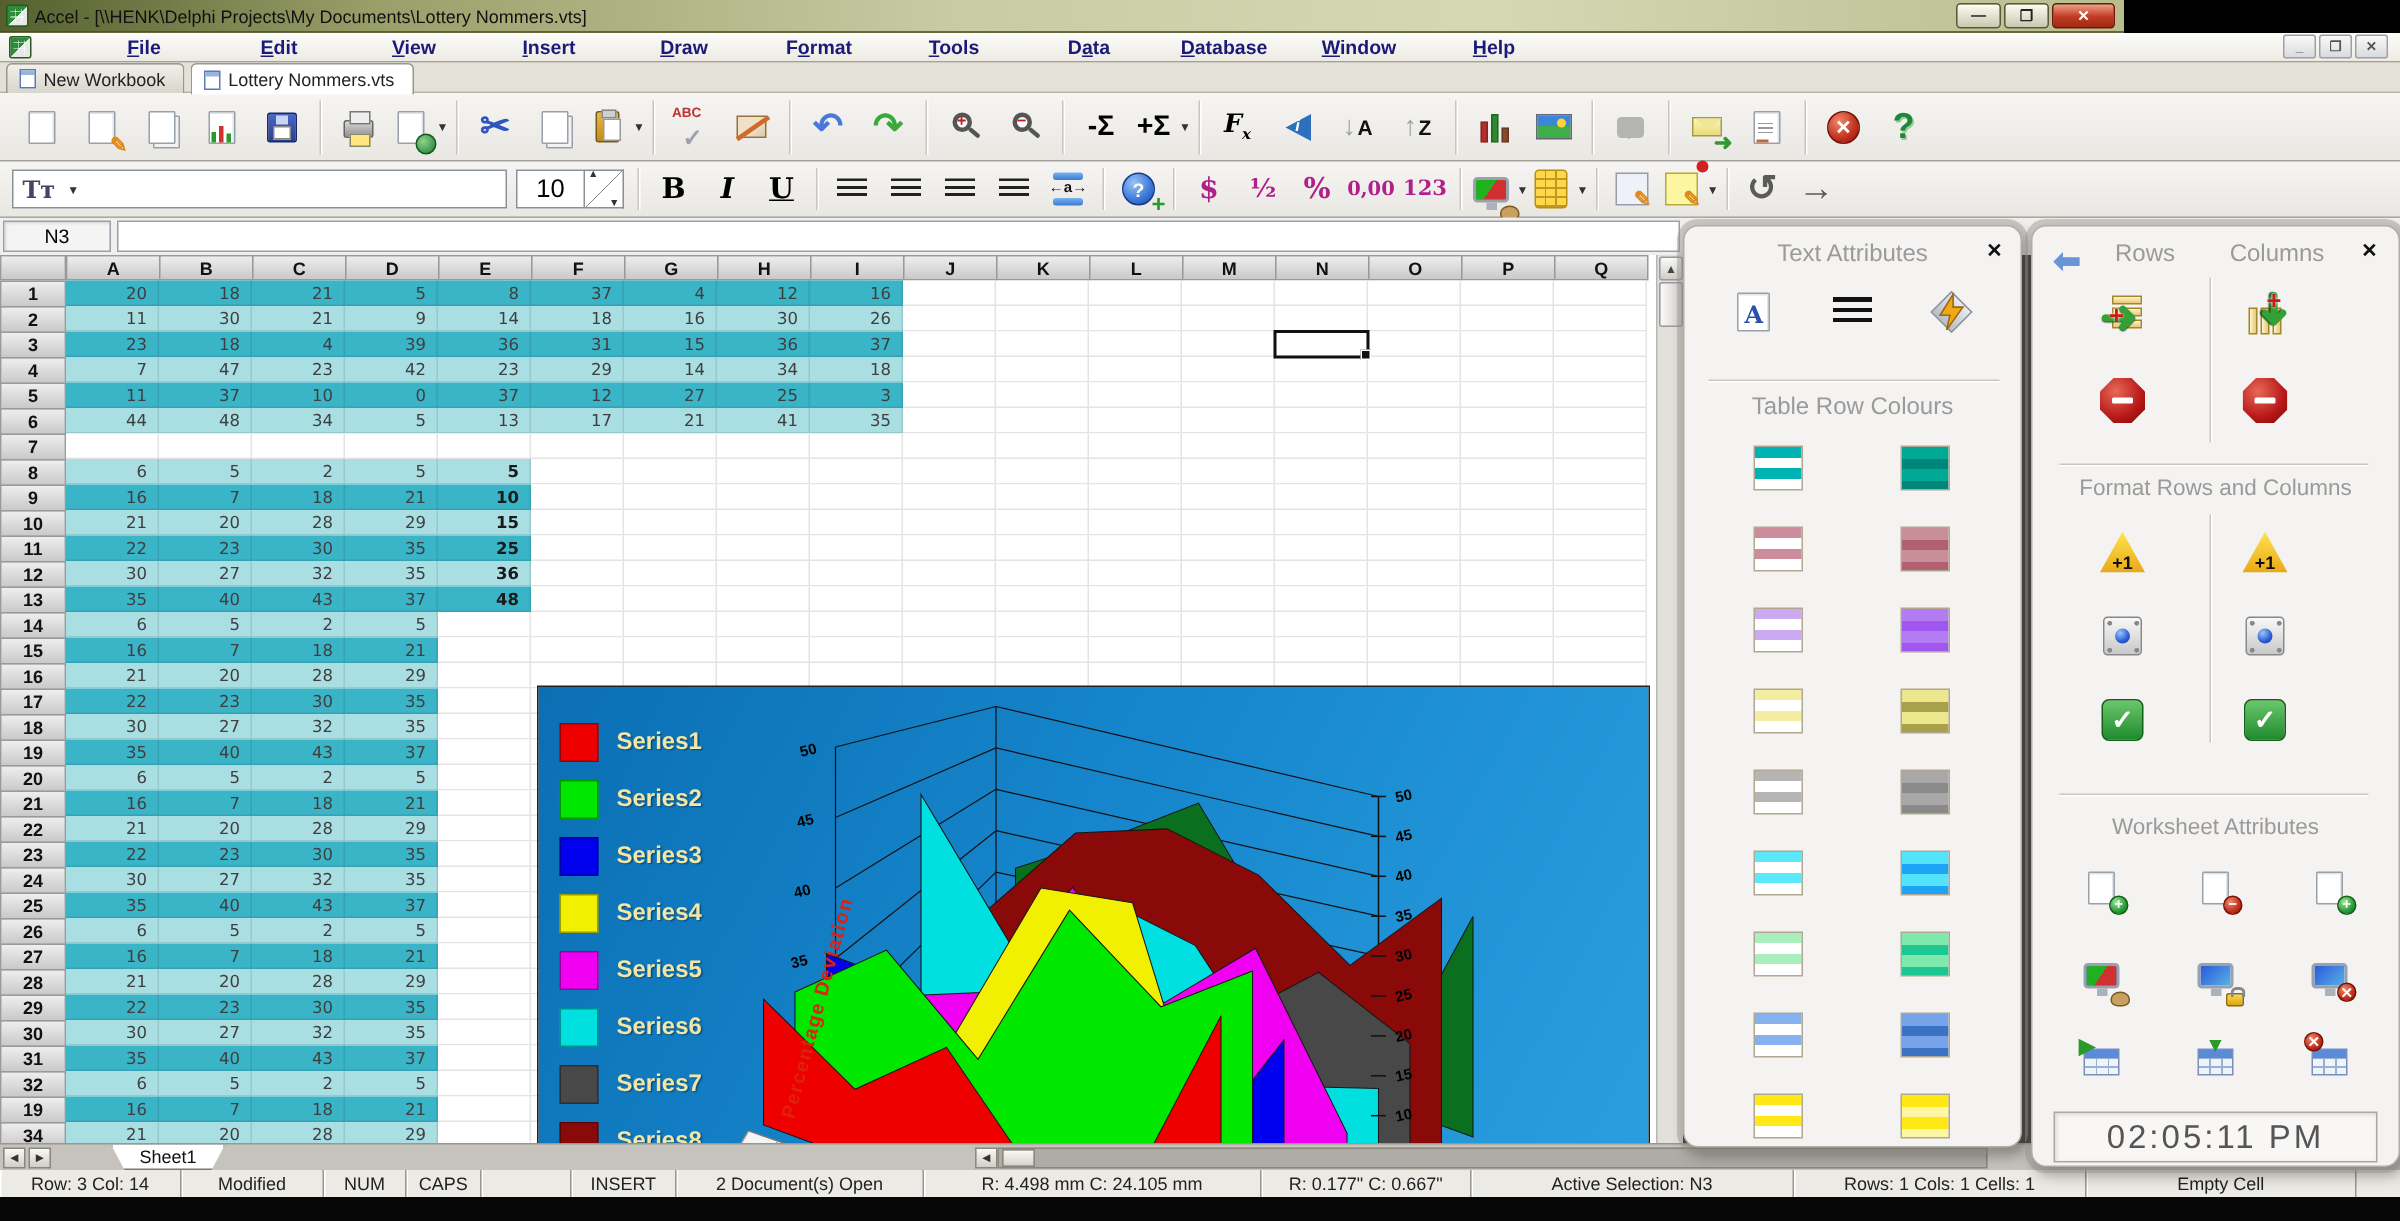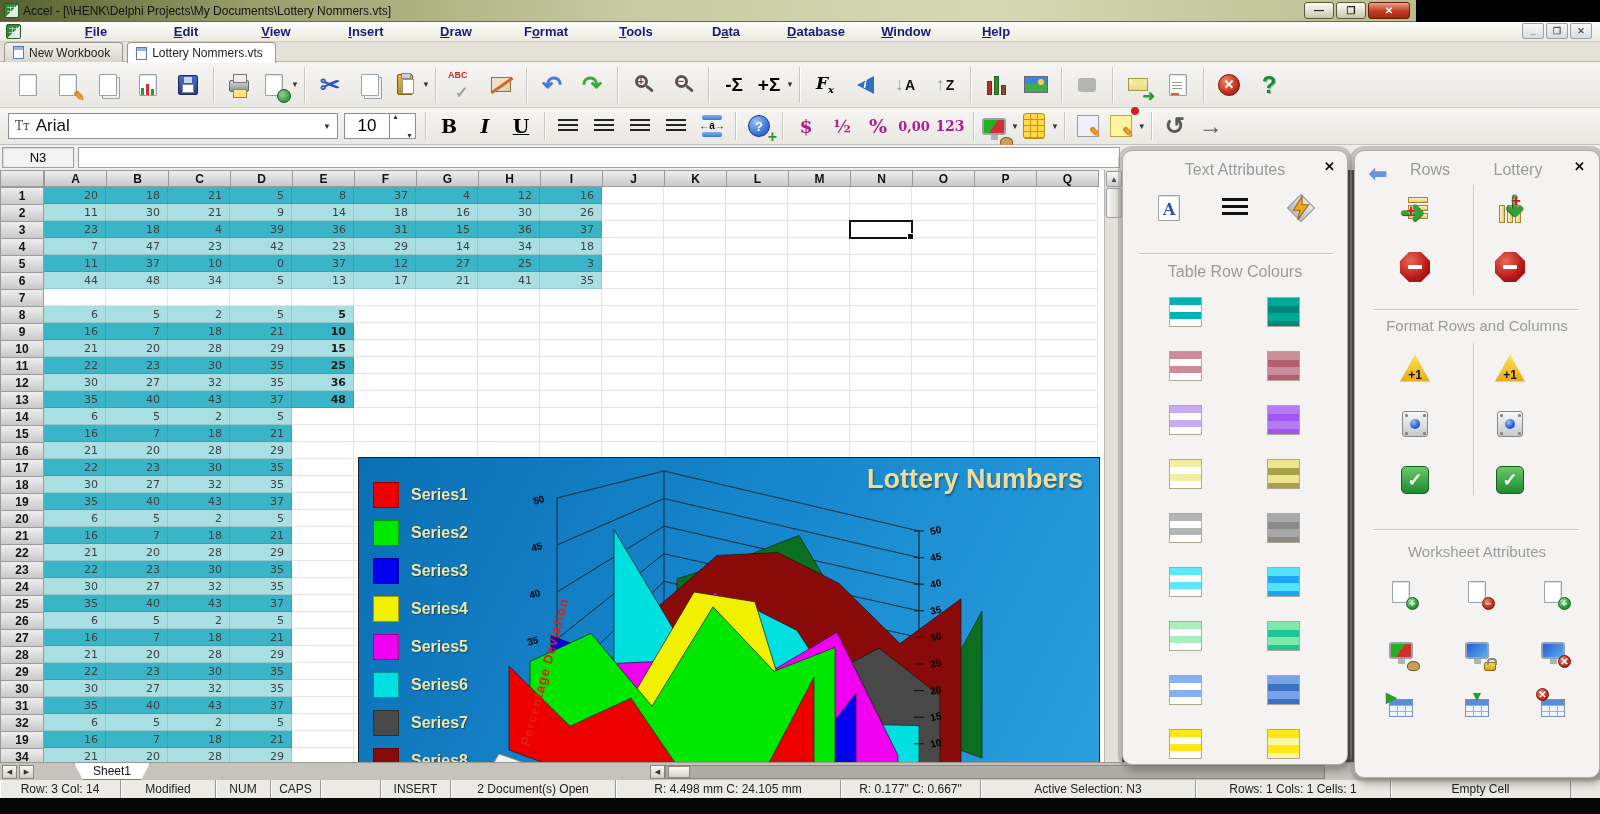--- a/index.html
+++ b/index.html
@@ -95,21 +95,21 @@
   .lockb{position:absolute;right:-4px;bottom:-6px;width:12px;height:9px;background:linear-gradient(#ffd84a,#d8a810);border:1px solid #8a6a10;border-radius:2px}
   .lockb::before{content:"";position:absolute;left:2px;top:-5px;width:6px;height:5px;border:2px solid #888;border-bottom:none;border-radius:4px 4px 0 0}
   .tblic{width:22px;height:26px;background:#ffd84a;border:1px solid #b89010;border-radius:3px;display:block;background-image:repeating-linear-gradient(180deg,transparent 0 5px,#c09a20 5px 6px),repeating-linear-gradient(90deg,transparent 0 6px,#c09a20 6px 7px)}
   .tblw{width:24px;height:18px;background:#eef4fc;border:1px solid #7a90b8;display:block;background-image:linear-gradient(#5a8ad8 0 5px,transparent 5px),repeating-linear-gradient(180deg,transparent 0 5px,#9ab0d0 5px 6px),repeating-linear-gradient(90deg,transparent 0 7px,#9ab0d0 7px 8px)}
   .note{width:22px;height:22px;background:#fdf6a0;border:1px solid #b8a840;position:relative;display:block}
   .brushbox{width:22px;height:22px;background:#eef2f8;border:1px solid #99a;position:relative;display:block}
   .dotred{position:absolute;right:-3px;top:-4px;width:8px;height:8px;border-radius:50%;background:#d02020}
   .ovr{position:absolute;font-weight:bold}
   
   #fontcombo{width:330px;height:26px;background:#fff;border:1px solid #8a9098;display:flex;align-items:center;margin-right:6px}
-  #fontcombo .tt{font-family:"DejaVu Serif",serif;font-size:12px;font-weight:normal;color:#446;margin:4px 6px}
+  #fontcombo .tt{font-family:"DejaVu Serif",serif;font-size:16px;font-weight:bold;color:#446;margin:4px 6px}
   #fontcombo .fname{font-size:17px;color:#111;flex:1}
   #fontcombo .dd{margin-right:6px}
   #sizecombo{width:46px;height:26px;background:#fff;border:1px solid #8a9098;display:flex;align-items:center;justify-content:center;font-size:17px}
   #sizespin{width:26px;height:26px;border:1px solid #8a9098;border-left:none;background:linear-gradient(135deg,#fff 49%,#888 49%,#888 51%,#fff 51%);position:relative;margin-right:4px}
   #sizespin::before{content:"▲";position:absolute;left:2px;top:-1px;font-size:7px;color:#333}
   #sizespin::after{content:"▼";position:absolute;right:2px;bottom:-1px;font-size:7px;color:#333}
   
   #fbar{left:0;top:145px;width:1600px;height:25px;background:#f0efee;display:flex;align-items:center}
   #cellref{width:72px;height:21px;margin-left:2px;background:#f4f4f4;border:1px solid #9aa0a8;box-shadow:inset 1px 1px 2px #d8d8d8;display:flex;align-items:center;justify-content:center;font-size:13px}
   #finput{width:1042px;height:21px;margin-left:4px;border:1px solid #9aa0a8;background:#fff;font-size:13px;padding:0 4px;font-family:"Liberation Sans",sans-serif}
@@ -411,21 +411,20 @@
     </span>
     <span class="tbtn">
       <span class="ic">
         <span class="gly big" style="color:#1a8a3a;text-shadow:1px 1px 0 #9ac89a">?</span>
       </span>
     </span>
   </div>
 <div id="tb2" class="abs">
     <span id="fontcombo">
     <span class="tt">Tᴛ</span>
-    <span class="fname">Arial</span>
     <span class="dd">▼</span>
     </span>
   <span id="sizecombo">10</span>
   <span id="sizespin"></span>
   <span class="tsep"></span>
     <span class="tbtn">
       <span class="ic">
         <span class="gly" style="font-family:'DejaVu Serif',serif;font-size:19px">B</span>
       </span>
     </span>
@@ -1297,21 +1296,20 @@
         <text x="572" y="263.20000000000005" font-size="10" font-weight="bold" transform="rotate(-12 572 263.20000000000005)">15</text>
         <line x1="555" y1="285.8" x2="565" y2="285.8" stroke="#111" stroke-width="1"></line>
         <text x="572" y="289.8" font-size="10" font-weight="bold" transform="rotate(-12 572 289.8)">10</text>
         <line x1="555" y1="312.4" x2="565" y2="312.4" stroke="#111" stroke-width="1"></line>
         <text x="572" y="316.4" font-size="10" font-weight="bold" transform="rotate(-12 572 316.4)">5</text>
         <line x1="555" y1="339" x2="565" y2="339" stroke="#111" stroke-width="1"></line>
         <text x="572" y="343" font-size="10" font-weight="bold" transform="rotate(-12 572 343)">0</text>
         <text x="190" y="215" font-size="13" font-weight="bold" fill="#e02010" letter-spacing="1" transform="rotate(-75 190 215)" text-anchor="middle">Percentage Deviation</text>
         <text x="380" y="390" font-size="15" font-weight="bold" font-style="italic" fill="#ffffff" letter-spacing="2" transform="rotate(19 380 390)" text-anchor="middle">Row Numbers</text>
       </svg>
-    <div id="chart-title">Lottery Numbers</div>
     <div id="legend">
         <div class="leg">
     <span class="sw" style="background:#ee0000"></span>
     <span class="lb">Series1</span>
         </div>
         <div class="leg">
     <span class="sw" style="background:#00e800"></span>
     <span class="lb">Series2</span>
         </div>
         <div class="leg">
@@ -1394,21 +1392,21 @@
       <span class="swatch" style="left:46px;top:524px;background:repeating-linear-gradient(180deg,#85b1ee 0 7px,#ffffff 7px 14px)"></span>
             <span class="swatch" style="left:144px;top:524px;background:repeating-linear-gradient(180deg,#77a3e8 0 8px,#3a72c4 8px 15px)"></span>
       <span class="swatch" style="left:46px;top:578px;background:repeating-linear-gradient(180deg,#ffe816 0 7px,#ffffff 7px 14px)"></span>
             <span class="swatch" style="left:144px;top:578px;background:repeating-linear-gradient(180deg,#ffe816 0 8px,#fdf6a2 8px 15px)"></span>
     </div>
 </div>
 
 <div id="panel2" class="panel">
     <span class="ic" style="position:absolute;left:8px;top:8px;color:#6a94d8;font-size:22px;font-weight:bold">⬅</span>
    <span class="phead" style="position:absolute;left:40px;top:10px;width:70px">Rows</span>
-   <span class="phead" style="position:absolute;left:120px;top:10px;width:86px">Lottery</span>
+   <span class="phead" style="position:absolute;left:120px;top:10px;width:86px">Columns</span>
    <span class="pclose" style="right:14px;top:8px">✕</span>
    <span class="pvdiv" style="left:118px;top:34px;height:110px"></span>
     <span class="picon" style="left:38px;top:38px">
       <span class="ic">
         <span class="stackr">
           <i></i>
           <i></i>
           <i></i>
         </span>
         <span class="garr" style="left:0;top:2px">➜</span>
@@ -1526,20 +1524,21 @@
         <span class="tblw"></span>
         <span class="ovr" style="color:#2a9a2a;font-size:14px;left:8px;top:-5px">▼</span>
       </span>
     </span>
     <span class="picon" style="left:176px;top:536px">
       <span class="ic">
         <span class="tblw"></span>
         <span class="cir red sm2" style="right:auto;left:-2px;top:-5px">✕</span>
       </span>
     </span>
+    <div id="clockbox">02:05:11 PM</div>
   </div>
 
 <div id="sheetbar" class="abs">
   <span class="navb">◀</span>
   <span class="navb">▶</span>
   <div id="sheettab">Sheet1</div>
   <div id="hscroll">
     <span class="navb">◀</span>
     <div id="htrack">
         <div id="hthumb"></div>

